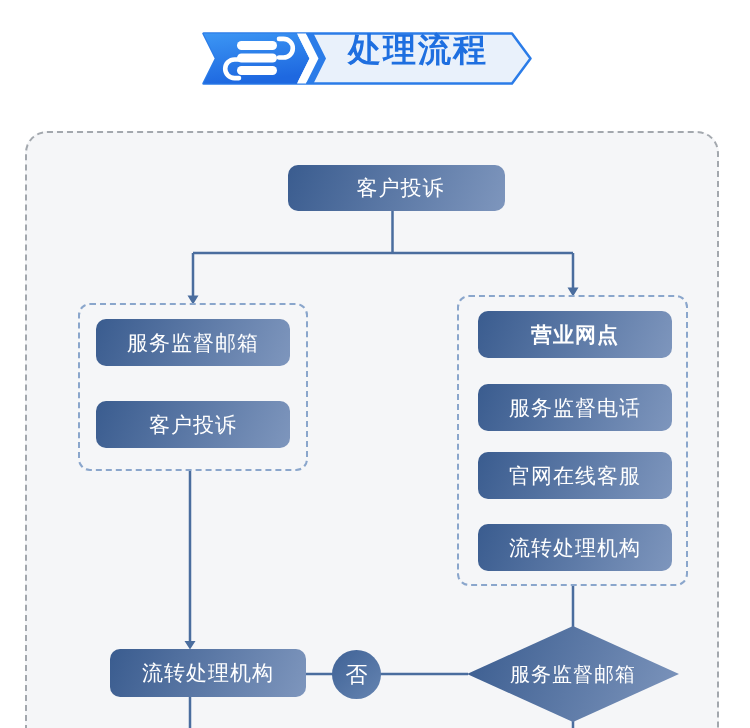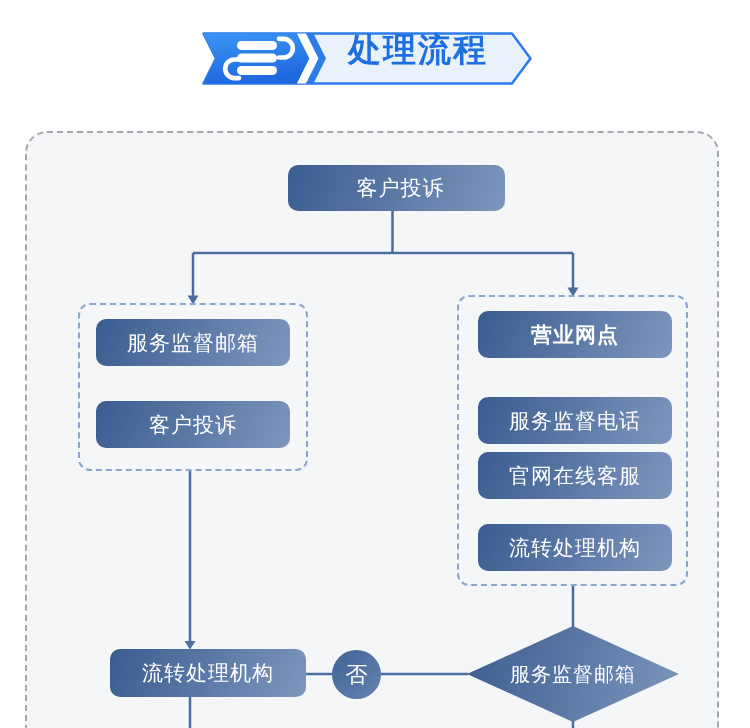--- a/index.html
+++ b/index.html
@@ -49,21 +49,21 @@
     position:absolute;border:2px dashed var(--group-dash);border-radius:12px;
     box-sizing:border-box;background:transparent;
   }
   .group .node{position:absolute;}
   #node-start{left:288px;top:165px;width:209px;height:46px;padding-left:8px;}
   #group-left{left:78px;top:303px;width:230px;height:168px;}
   #group-left .node{left:16px;width:194px;height:47px;}
   #gl-0{top:14px;} #gl-1{top:96px;}
   #group-right{left:457px;top:295px;width:231px;height:291px;}
   #group-right .node{left:19px;width:194px;height:47px;}
-  #gr-0{top:14px;font-weight:bold;} #gr-1{top:87px;margin-top:13px;} #gr-2{top:155px;} #gr-3{top:227px;}
+  #gr-0{top:14px;font-weight:bold;} #gr-1{top:87px;} #gr-2{top:155px;} #gr-3{top:227px;}
   #node-process{left:84px;top:649px;width:196px;height:48px;margin-left:26px;}
   .decision{
     position:absolute;left:467px;top:626px;width:212px;height:96px;
     display:flex;align-items:center;justify-content:center;
     color:#fff;font-size:20px;letter-spacing:1px;white-space:nowrap;
     background:linear-gradient(112deg,var(--node-dark) 0%,var(--node-light) 100%);
     clip-path:polygon(50% 0,100% 50%,50% 100%,0 50%);
   }
   .edge-label{
     position:absolute;left:332px;top:650px;width:49px;height:49px;border-radius:50%;

